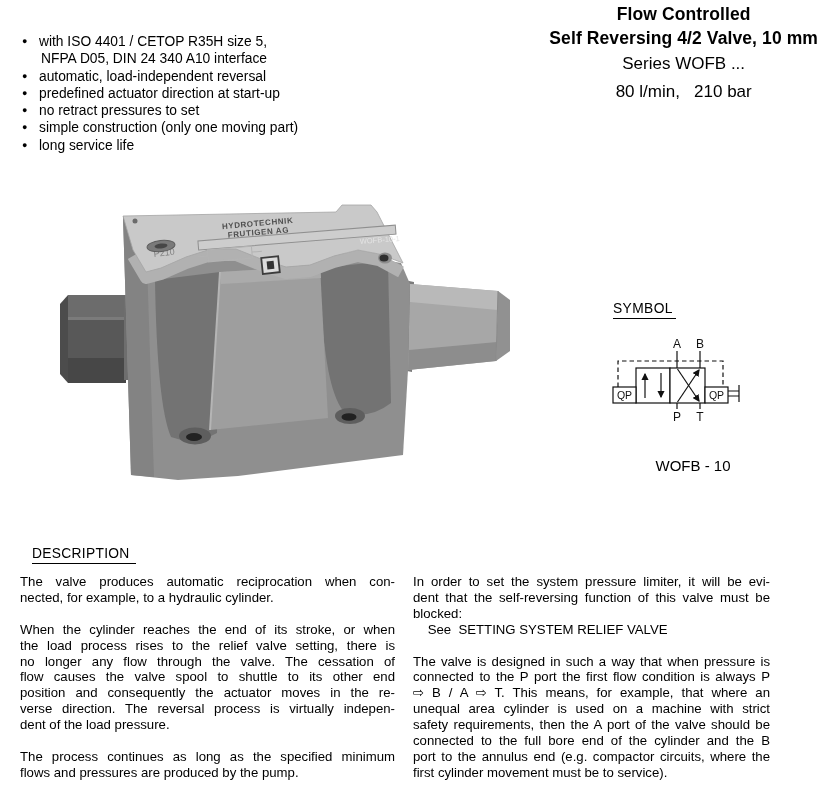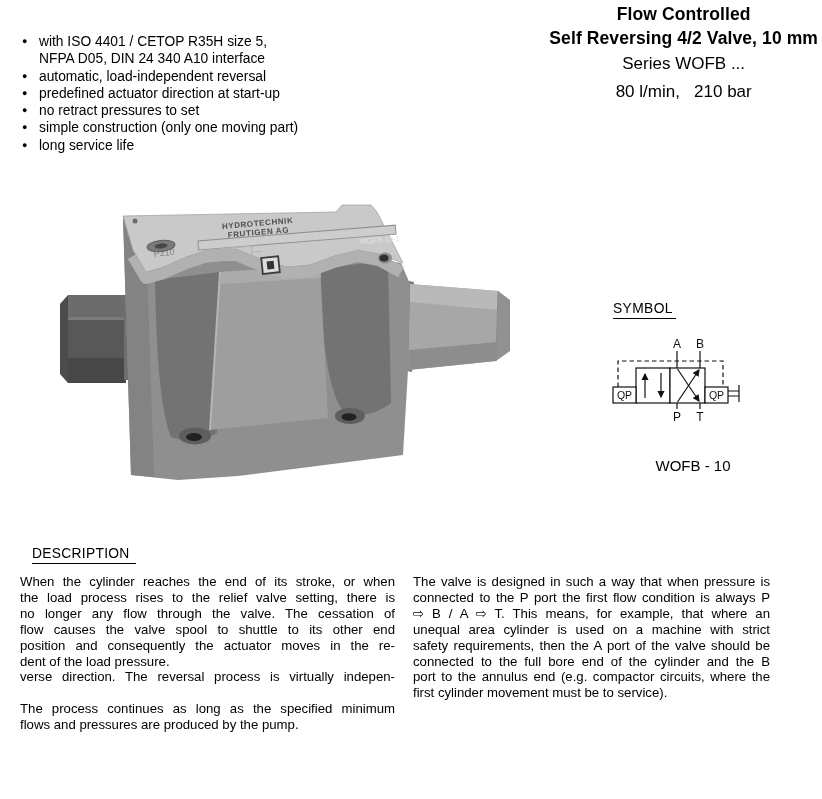--- a/index.html
+++ b/index.html
@@ -4,21 +4,21 @@
 <style>
   html,body { margin:0; padding:0; background:#ffffff; }
   body { width:822px; height:799px; position:relative; overflow:hidden;
          font-family:"Liberation Sans","DejaVu Sans",sans-serif; color:#000; }
   .abs { position:absolute; }
 
   
   .features { left:22px; top:33px; width:360px; font-size:13.8px; line-height:17.3px; }
   .feature { display:flex; }
   .dot { width:17px; flex:0 0 17px; font-size:9px; line-height:17.3px; }
-  .ftext { white-space:pre-line; }
+  .ftext { white-space:pre-line;text-align:right; }
 
   
   .title-block { right:4px; top:2px; text-align:center; }
   .t-bold { font-size:17.5px; font-weight:bold; line-height:24px; letter-spacing:0.1px; }
   .t-reg  { font-size:17px; line-height:28px; white-space:pre; }
 
   
   .symbol-heading { left:613px; top:301px; font-size:13.8px; letter-spacing:0.4px;
                     border-bottom:1.4px solid #000; padding:0 3px 2px 0; }
   .symbol-svg { left:603px; top:334px; }
@@ -182,34 +182,44 @@
     <text x="21.5" y="65">QP</text>
     <text x="113.5" y="65">QP</text>
   </g>
 </svg>
 
 <div class="abs symbol-caption">WOFB - 10</div>
 
 <div class="abs desc-heading">DESCRIPTION</div>
 <div class="abs col col-left">
     <div class="para">
+      <div class="tline just">The valve produces automatic reciprocation when con-</div>
+      <div class="tline">nected, for example, to a hydraulic cylinder.</div>
+    </div>
+    <div class="para">
       <div class="tline just">When the cylinder reaches the end of its stroke, or when</div>
       <div class="tline just">the load process rises to the relief valve setting, there is</div>
       <div class="tline just">no longer any flow through the valve. The cessation of</div>
       <div class="tline just">flow causes the valve spool to shuttle to its other end</div>
       <div class="tline just">position and consequently the actuator moves in the re-</div>
+      <div class="tline just">verse direction. The reversal process is virtually indepen-</div>
       <div class="tline">dent of the load pressure.</div>
-      <div class="tline just">verse direction. The reversal process is virtually indepen-</div>
     </div>
     <div class="para">
       <div class="tline just">The process continues as long as the specified minimum</div>
       <div class="tline">flows and pressures are produced by the pump.</div>
     </div>
   </div>
 <div class="abs col col-right">
+    <div class="para">
+      <div class="tline just">In order to set the system pressure limiter, it will be evi-</div>
+      <div class="tline just">dent that the self-reversing function of this valve must be</div>
+      <div class="tline just">blocked:</div>
+      <div class="tline">    See  SETTING SYSTEM RELIEF VALVE</div>
+    </div>
     <div class="para">
       <div class="tline just">The valve is designed in such a way that when pressure is</div>
       <div class="tline just">connected to the P port the first flow condition is always P</div>
       <div class="tline just">⇨ B / A ⇨ T. This means, for example, that where an</div>
       <div class="tline just">unequal area cylinder is used on a machine with strict</div>
       <div class="tline just">safety requirements, then the A port of the valve should be</div>
       <div class="tline just">connected to the full bore end of the cylinder and the B</div>
       <div class="tline just">port to the annulus end (e.g. compactor circuits, where the</div>
       <div class="tline">first cylinder movement must be to service).</div>
     </div>

